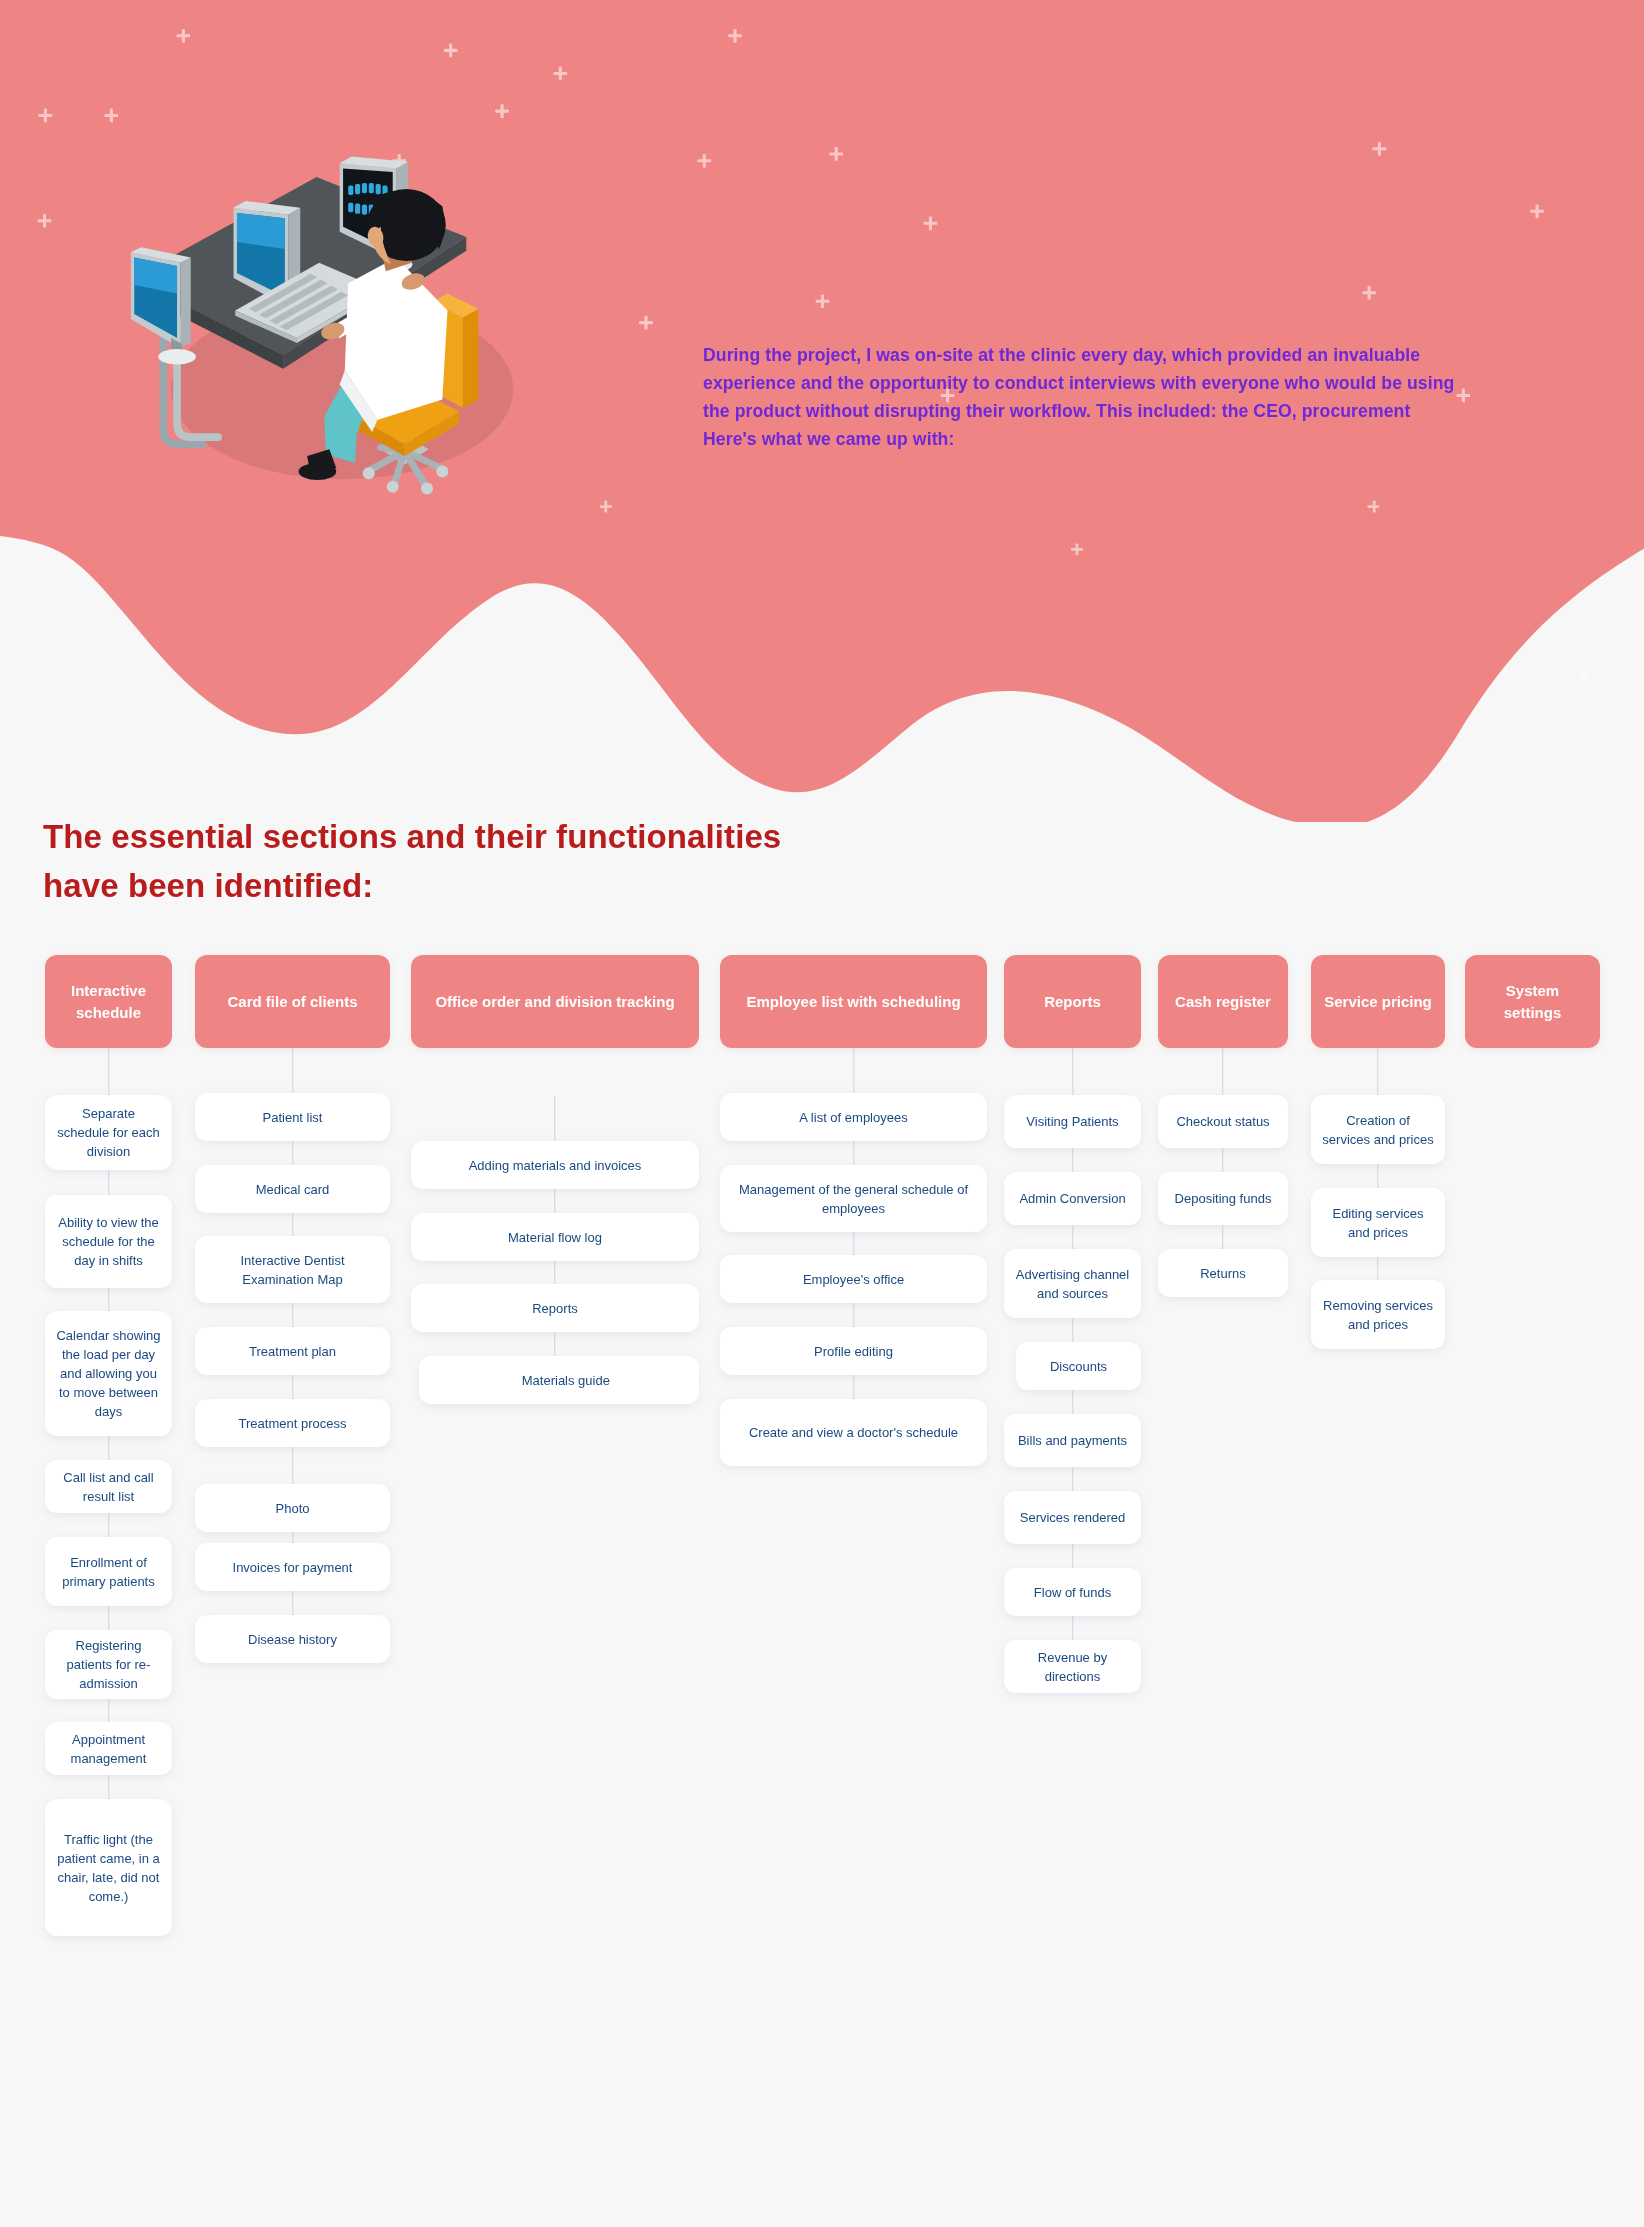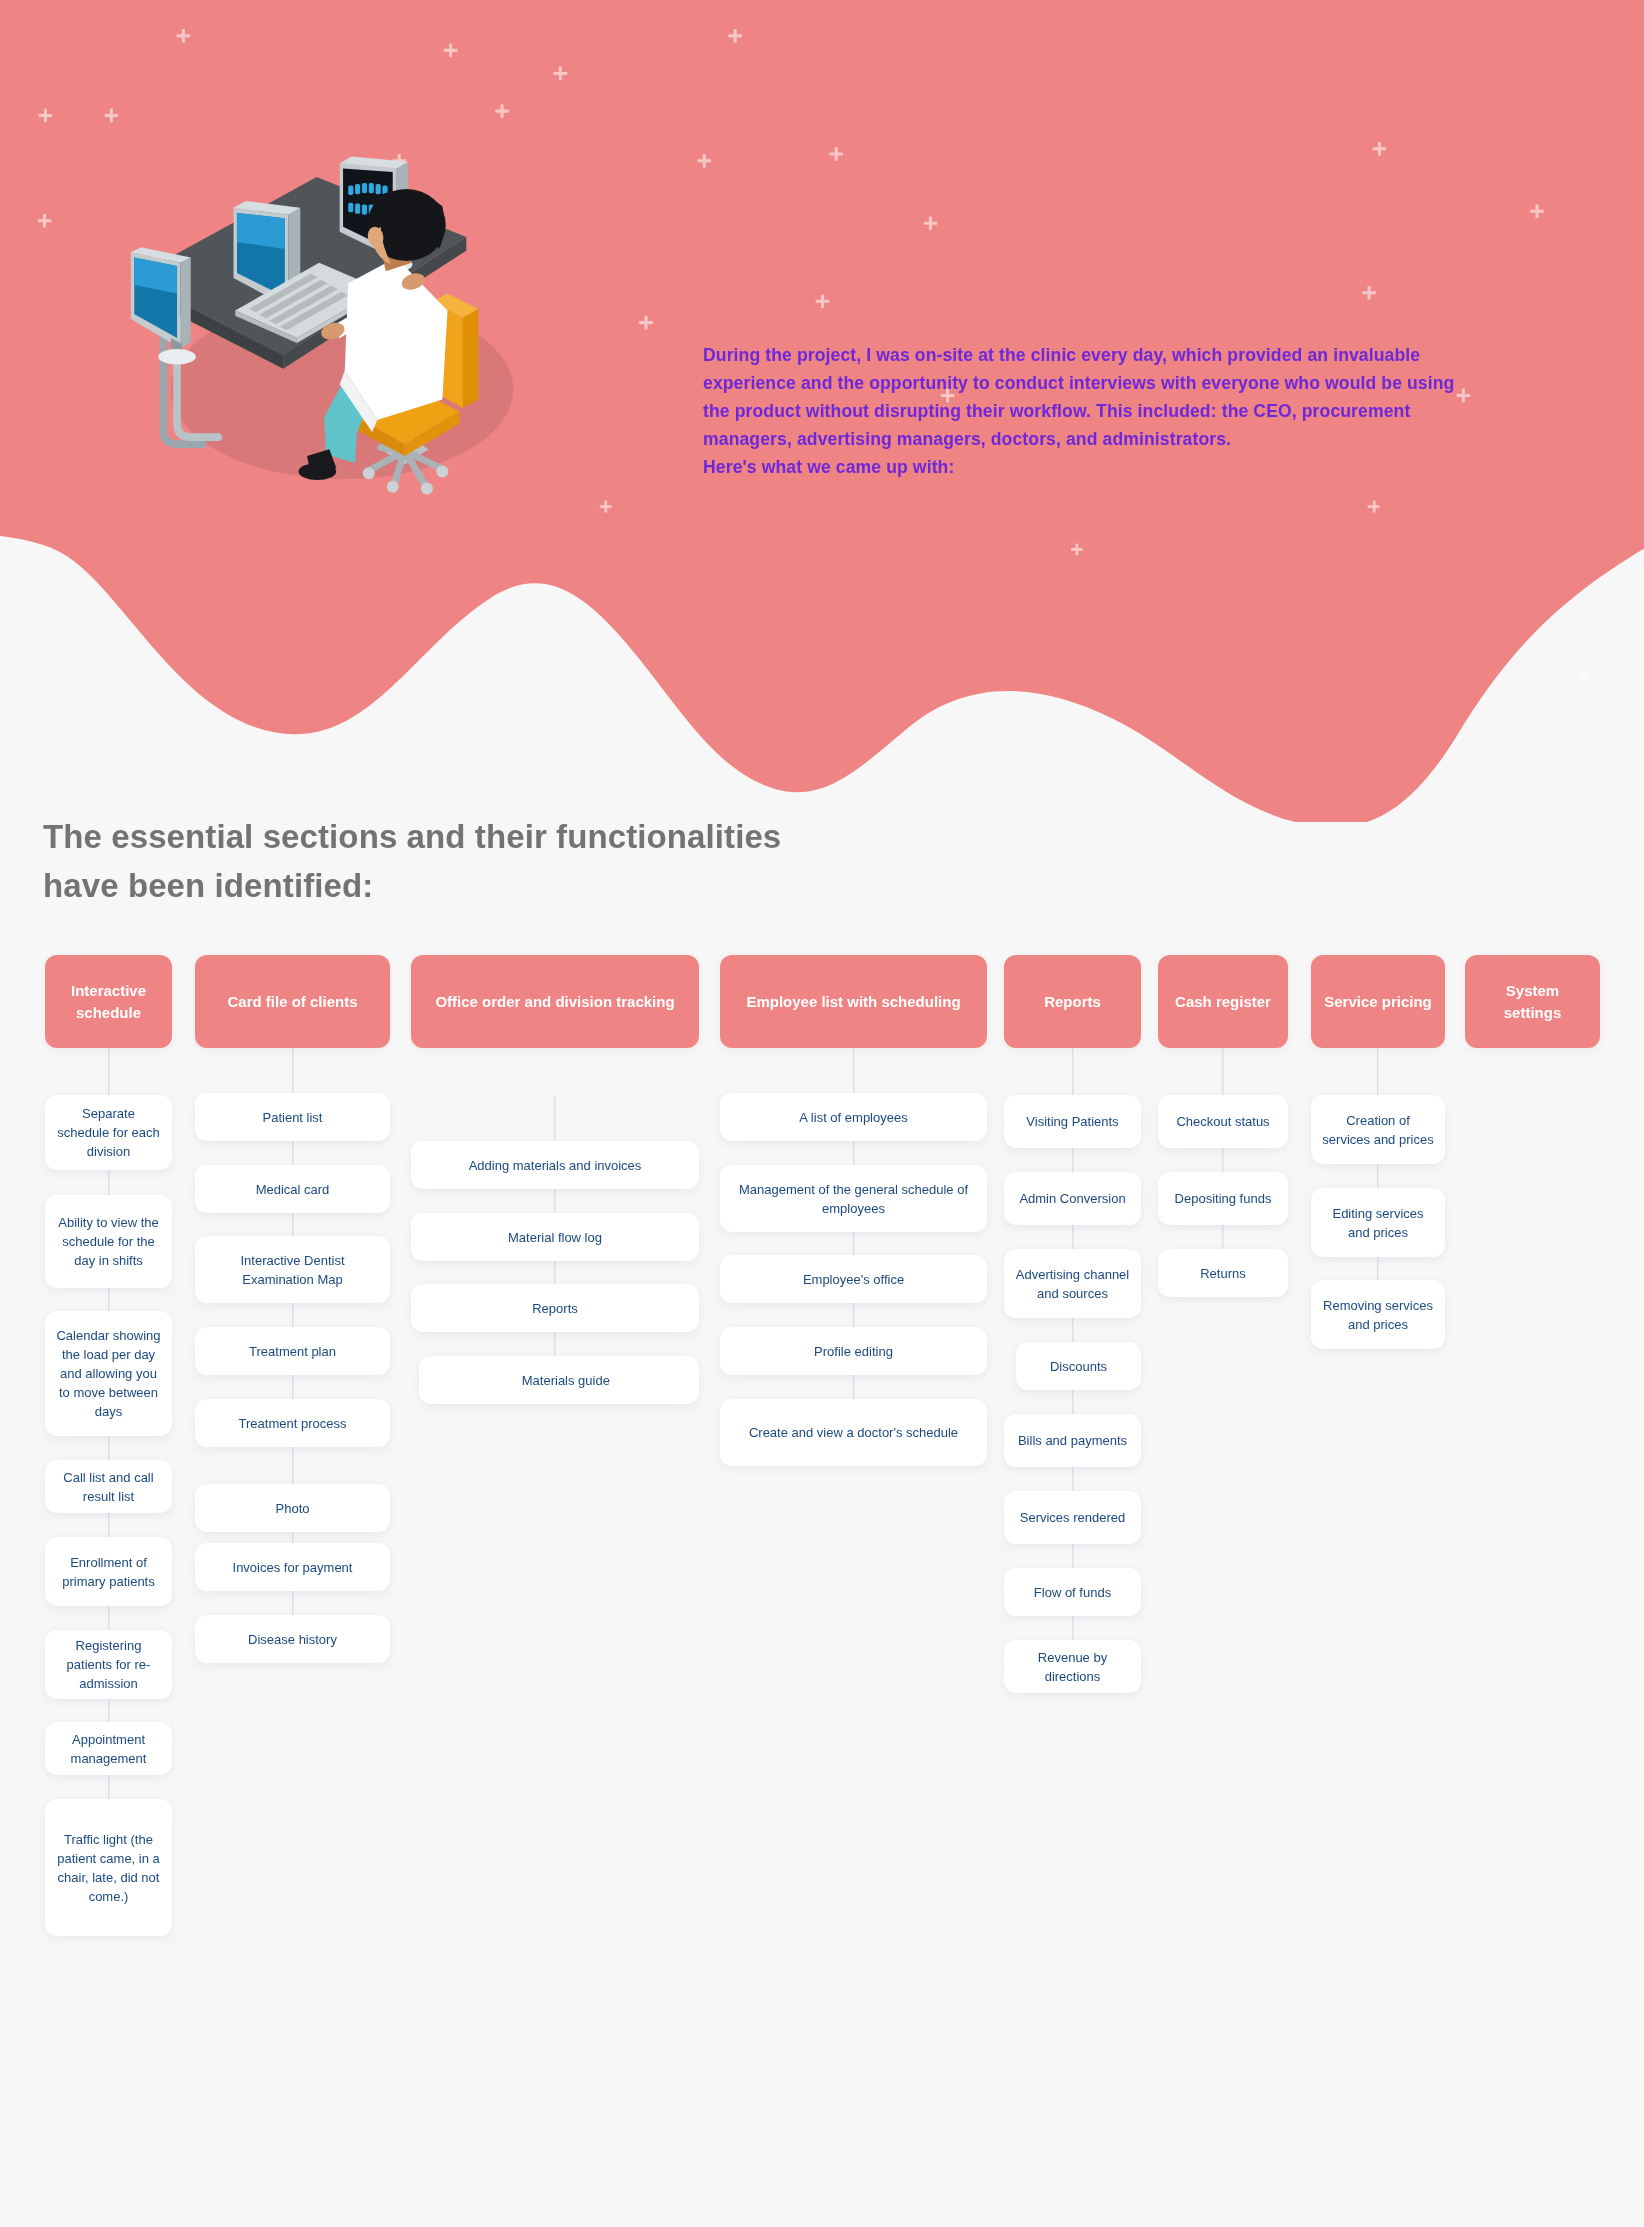--- a/index.html
+++ b/index.html
@@ -29,21 +29,21 @@
     font-size:17.6px;
     font-weight:bold;
     line-height:28px;
     letter-spacing:0.1px;
   }
   #hero-paragraph p { margin:0; }
 
   
   #section-heading {
     position:absolute; left:43px; top:812px; width:1114px;
-    color:#737373;
+    color:#b91c1c;
     font-size:33px;
     font-weight:bold;
     line-height:49px;
     letter-spacing:0.1px;
   }
 
   
   #diagram {
     position:absolute; left:0px; top:955px; width:1645px; height:1259px;
   }
@@ -277,21 +277,20 @@
       <path d="M288 178 Q292 206 312 214 Q300 188 300 170 Z" fill="#E0A878"></path>
       <ellipse cx="294" cy="182" rx="9" ry="12" fill="#E0A878" transform="rotate(-12 294 182)"></ellipse>
       <path d="M286 140 Q330 112 372 146 Q378 176 368 196 Q352 146 300 152 Z" fill="#15161A"></path>
     </g>
   </svg>
 
   <div id="hero-paragraph">
     <p>During the project, I was on-site at the clinic every day, which provided an invaluable</p>
     <p>experience and the opportunity to conduct interviews with everyone who would be using</p>
     <p>the product without disrupting their workflow. This included: the CEO, procurement</p>
-    <p>managers, advertising managers, doctors, and administrators.</p>
     <p>Here's what we came up with:</p>
   </div>
 </div>
 
 <div id="section-heading">
   <div>The essential sections and their functionalities</div>
   <div>have been identified:</div>
 </div>
 
 <div id="diagram">

